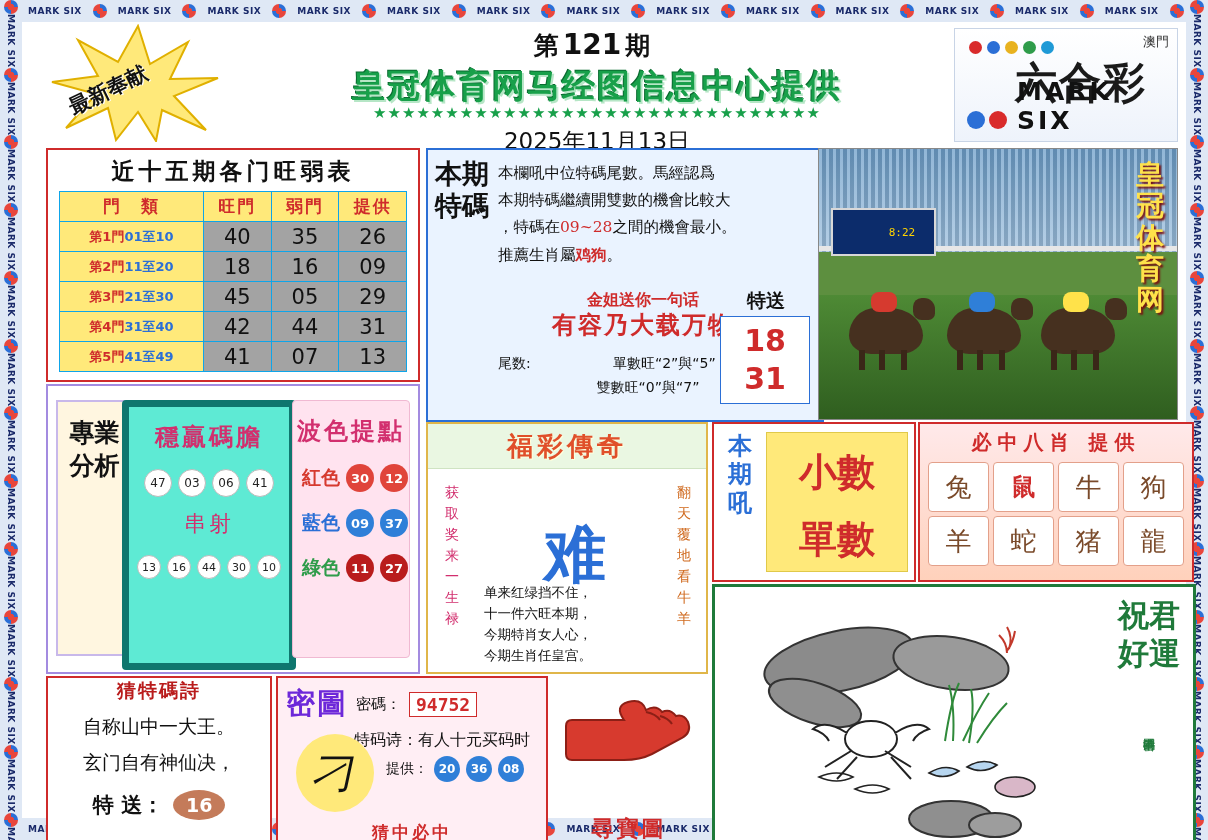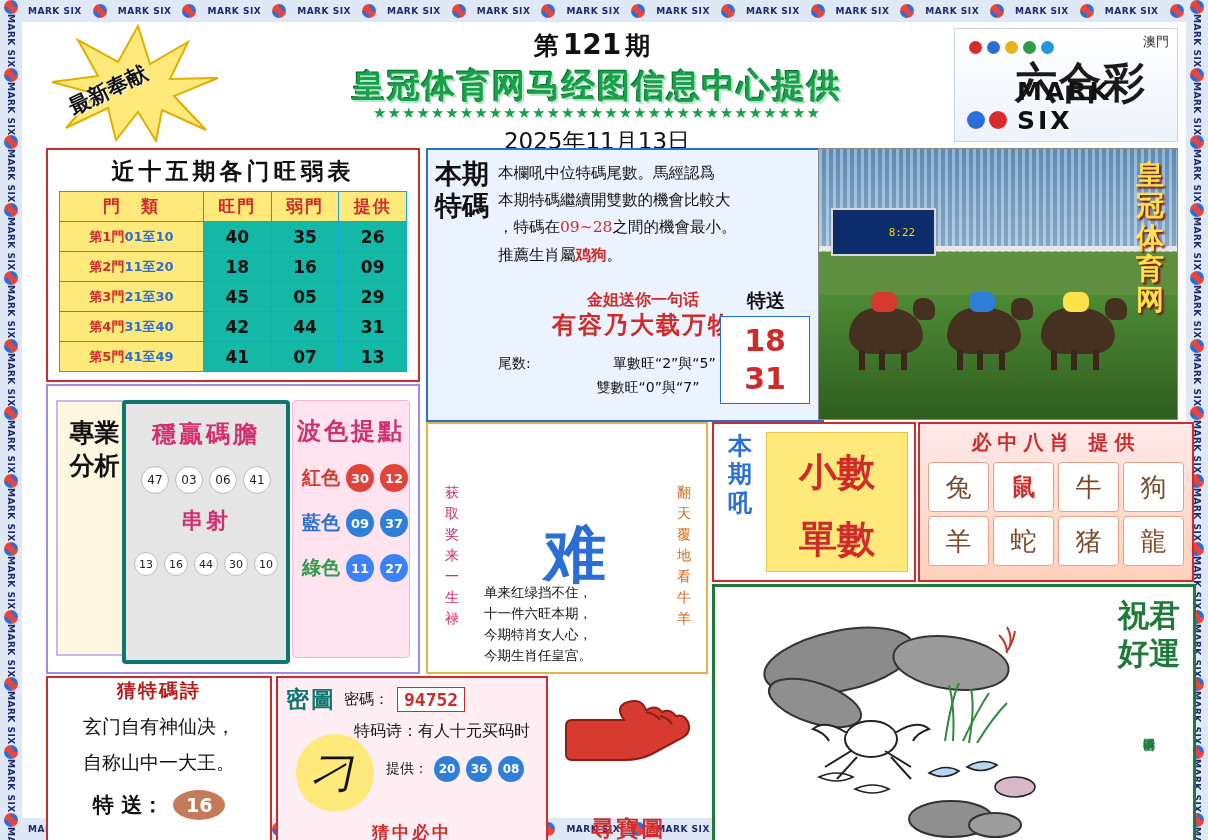--- a/index.html
+++ b/index.html
@@ -109,21 +109,21 @@
     padding:6px 0 4px;letter-spacing:4px;
     font-family:"DejaVu Serif","Liberation Serif",serif;
   }
   table.tbl{border-collapse:collapse;width:348px;margin:0 auto;}
   table.tbl td,table.tbl th{
     border:1px solid #0ea5e9;height:27px;text-align:center;font-size:16px;
   }
   table.tbl th{background:#ffe97a;color:#cf2b2b;font-weight:bold;font-size:17px;letter-spacing:2px;}
   table.tbl td.lbl{background:#ffe97a;color:#cf2b2b;font-weight:bold;font-size:13px;white-space:nowrap;}
   table.tbl td.lbl .rng{color:#2b6fd6;}
-  table.tbl td.val{background:#14b8a6;color:#111;font-size:17px;font-weight:bold;}
+  table.tbl td.val{background:#a3a3a3;color:#111;font-size:21px;}
 
   
   .tema{
     position:absolute;left:404px;top:126px;width:394px;height:270px;
     border:2px solid #2b6fd6;background:#eaf3ff;
   }
   .tema .vtitle{
     position:absolute;left:6px;top:8px;width:56px;text-align:center;
     font-size:27px;font-weight:bold;color:#111;line-height:1.18;
     font-family:"DejaVu Serif","Liberation Serif",serif;
@@ -200,46 +200,46 @@
   }
   .analysis .vtab{
     position:absolute;left:8px;top:14px;width:77px;height:256px;
     border:2px solid #c8b8ea;background:#fff6e0;
     font-size:25px;font-weight:bold;color:#111;text-align:center;line-height:1.32;
     padding-top:14px;box-sizing:border-box;
     font-family:"DejaVu Serif","Liberation Serif",serif;
   }
   .analysis .cardA{
     position:absolute;left:74px;top:14px;width:160px;height:256px;
-    background:#e5e5e5;border:4px solid #0f766e;border-radius:4px;
+    background:#5eead4;border:7px solid #0f766e;border-radius:4px;
   }
   .analysis .cardB{
     position:absolute;left:244px;top:14px;width:116px;height:256px;
     background:#ffe3ef;border:1px solid #f0b9d2;border-radius:4px;
   }
   .ttl1{text-align:center;font-size:24px;font-weight:bold;color:#d22f6e;margin-top:14px;letter-spacing:3px;}
-  .ttl2{text-align:center;font-size:22px;font-weight:bold;color:#d22f6e;margin-top:12px;letter-spacing:3px;}
+  .ttl2{text-align:center;font-size:22px;font-weight:normal;color:#d22f6e;margin-top:12px;letter-spacing:3px;}
   .balls{display:flex;justify-content:center;gap:6px;margin-top:16px;}
   .ball{
     width:26px;height:26px;border-radius:50%;background:#fff;border:1px solid #bbb;
     display:flex;align-items:center;justify-content:center;font-size:12px;color:#222;
   }
   .ball.sm{width:22px;height:22px;font-size:11px;}
   .wave-row{display:flex;align-items:center;justify-content:center;gap:6px;margin-top:17px;}
   .wave-lbl{font-size:19px;font-weight:bold;width:46px;text-align:right;}
   .wave-lbl.red{color:#d63a2f;}
   .wave-lbl.blue{color:#2b6fd6;}
   .wave-lbl.green{color:#2f9c4a;}
   .cball{
     width:28px;height:28px;border-radius:50%;color:#fff;font-size:13px;
     display:flex;align-items:center;justify-content:center;font-weight:bold;
   }
   .cb-red{background:#e0443a;}
   .cb-blue{background:#2f7fd8;}
-  .cb-green{background:#3b82f6;}
+  .cb-green{background:#b91c1c;}
 
   
   .fucai{
     position:absolute;left:404px;top:400px;width:278px;height:248px;
     border:2px solid #e0b64a;background:#fff;
   }
   .fucai .fhead{
     height:44px;background:#eaf7e2;border-bottom:1px solid #cfe3c2;
     display:flex;align-items:center;justify-content:center;
   }
@@ -339,21 +339,21 @@
     width:52px;height:30px;border-radius:50%;background:#c47b5a;color:#fff;
     display:flex;align-items:center;justify-content:center;font-size:19px;font-weight:bold;
   }
 
   
   .mitu{
     position:absolute;left:254px;top:654px;width:268px;height:170px;
     border:2px solid #cf2b2b;background:#ffeef4;
   }
   .mitu .top{display:flex;align-items:center;gap:8px;padding:6px 8px 0;}
-  .mitu .mt{font-size:23px;font-weight:bold;color:#0f766e;letter-spacing:2px;
+  .mitu .mt{font-size:29px;font-weight:bold;color:#6d28d9;letter-spacing:2px;
     font-family:Liberation Sans, sans-serif;}
   .mitu .mc{font-size:15px;color:#111;}
   .mitu .code{
     background:#fff;border:1px solid #cf2b2b;padding:1px 6px;font-size:18px;color:#cf2b2b;font-weight:bold;
     font-family:"DejaVu Sans Mono",monospace;
   }
   .mitu .sub{font-size:16px;color:#111;margin:6px 0 0 76px;}
   .mitu .circle{
     position:absolute;left:18px;top:56px;width:78px;height:78px;border-radius:50%;background:#ffe97a;
     display:flex;align-items:center;justify-content:center;
@@ -660,20 +660,23 @@
         </div>
         <div class="wave-row">
           <div class="wave-lbl green">綠色</div>
           <div class="cball cb-green">11</div>
           <div class="cball cb-green">27</div>
         </div>
       </div>
     </div>
 
     <div class="fucai">
+      <div class="fhead">
+        <span>福彩傳奇</span>
+      </div>
       <div class="vleft">获取奖来一生禄</div>
       <div class="vright">翻天覆地看牛羊</div>
       <div class="bigchar">难</div>
       <div class="ftext">
         <span>单来红绿挡不住，</span><br>
         <span>十一件六旺本期，</span><br>
         <span>今期特肖女人心，</span><br>
         <span>今期生肖任皇宫。</span>
       </div>
     </div>
@@ -743,22 +746,22 @@
         </svg>
       </div>
       <div class="vside">
         <div class="big">祝君好運</div>
         <div class="small">看清圖中密碼</div>
       </div>
     </div>
 
     <div class="poembox">
       <div class="t">猜特碼詩</div>
+      <div class="l">自称山中一大王。</div>
       <div class="l">玄门自有神仙决，</div>
-      <div class="l">自称山中一大王。</div>
       <div class="foot">
         <div class="lab">特 送：</div>
         <div class="oval">16</div>
       </div>
     </div>
 
     <div class="mitu">
       <div class="top">
         <div class="mt">密圖</div>
         <div class="mc">密碼：</div>

